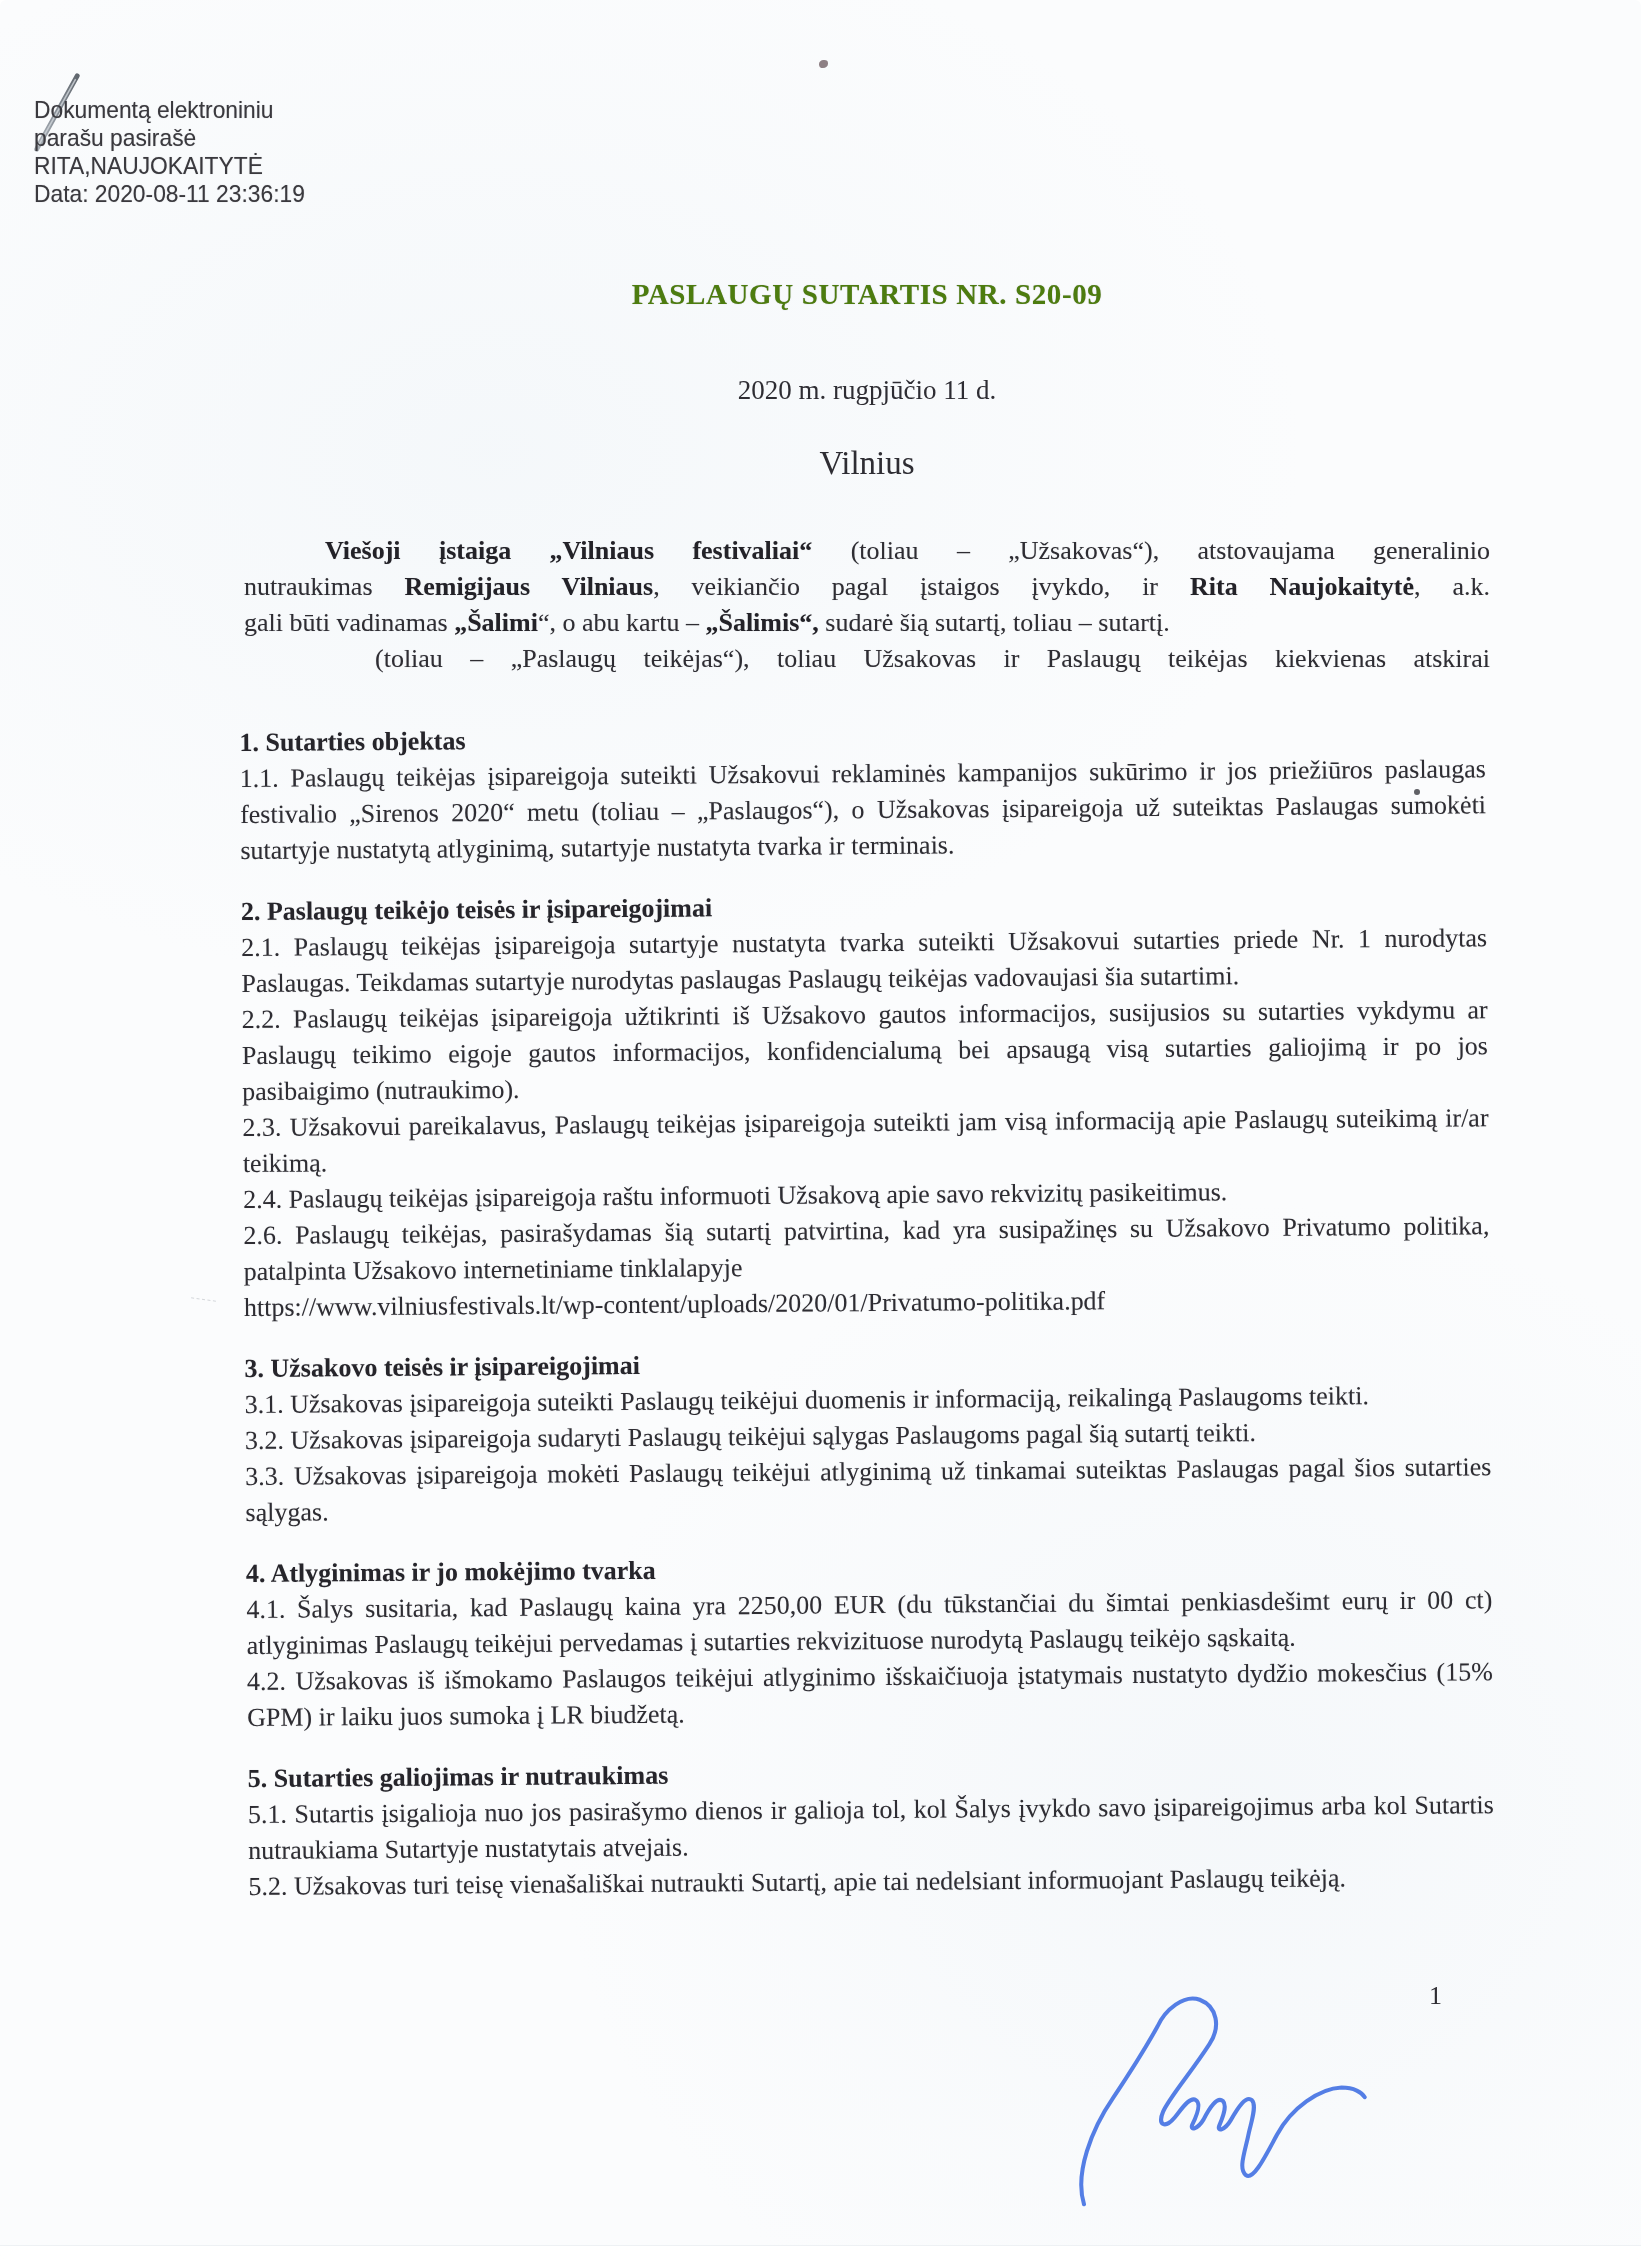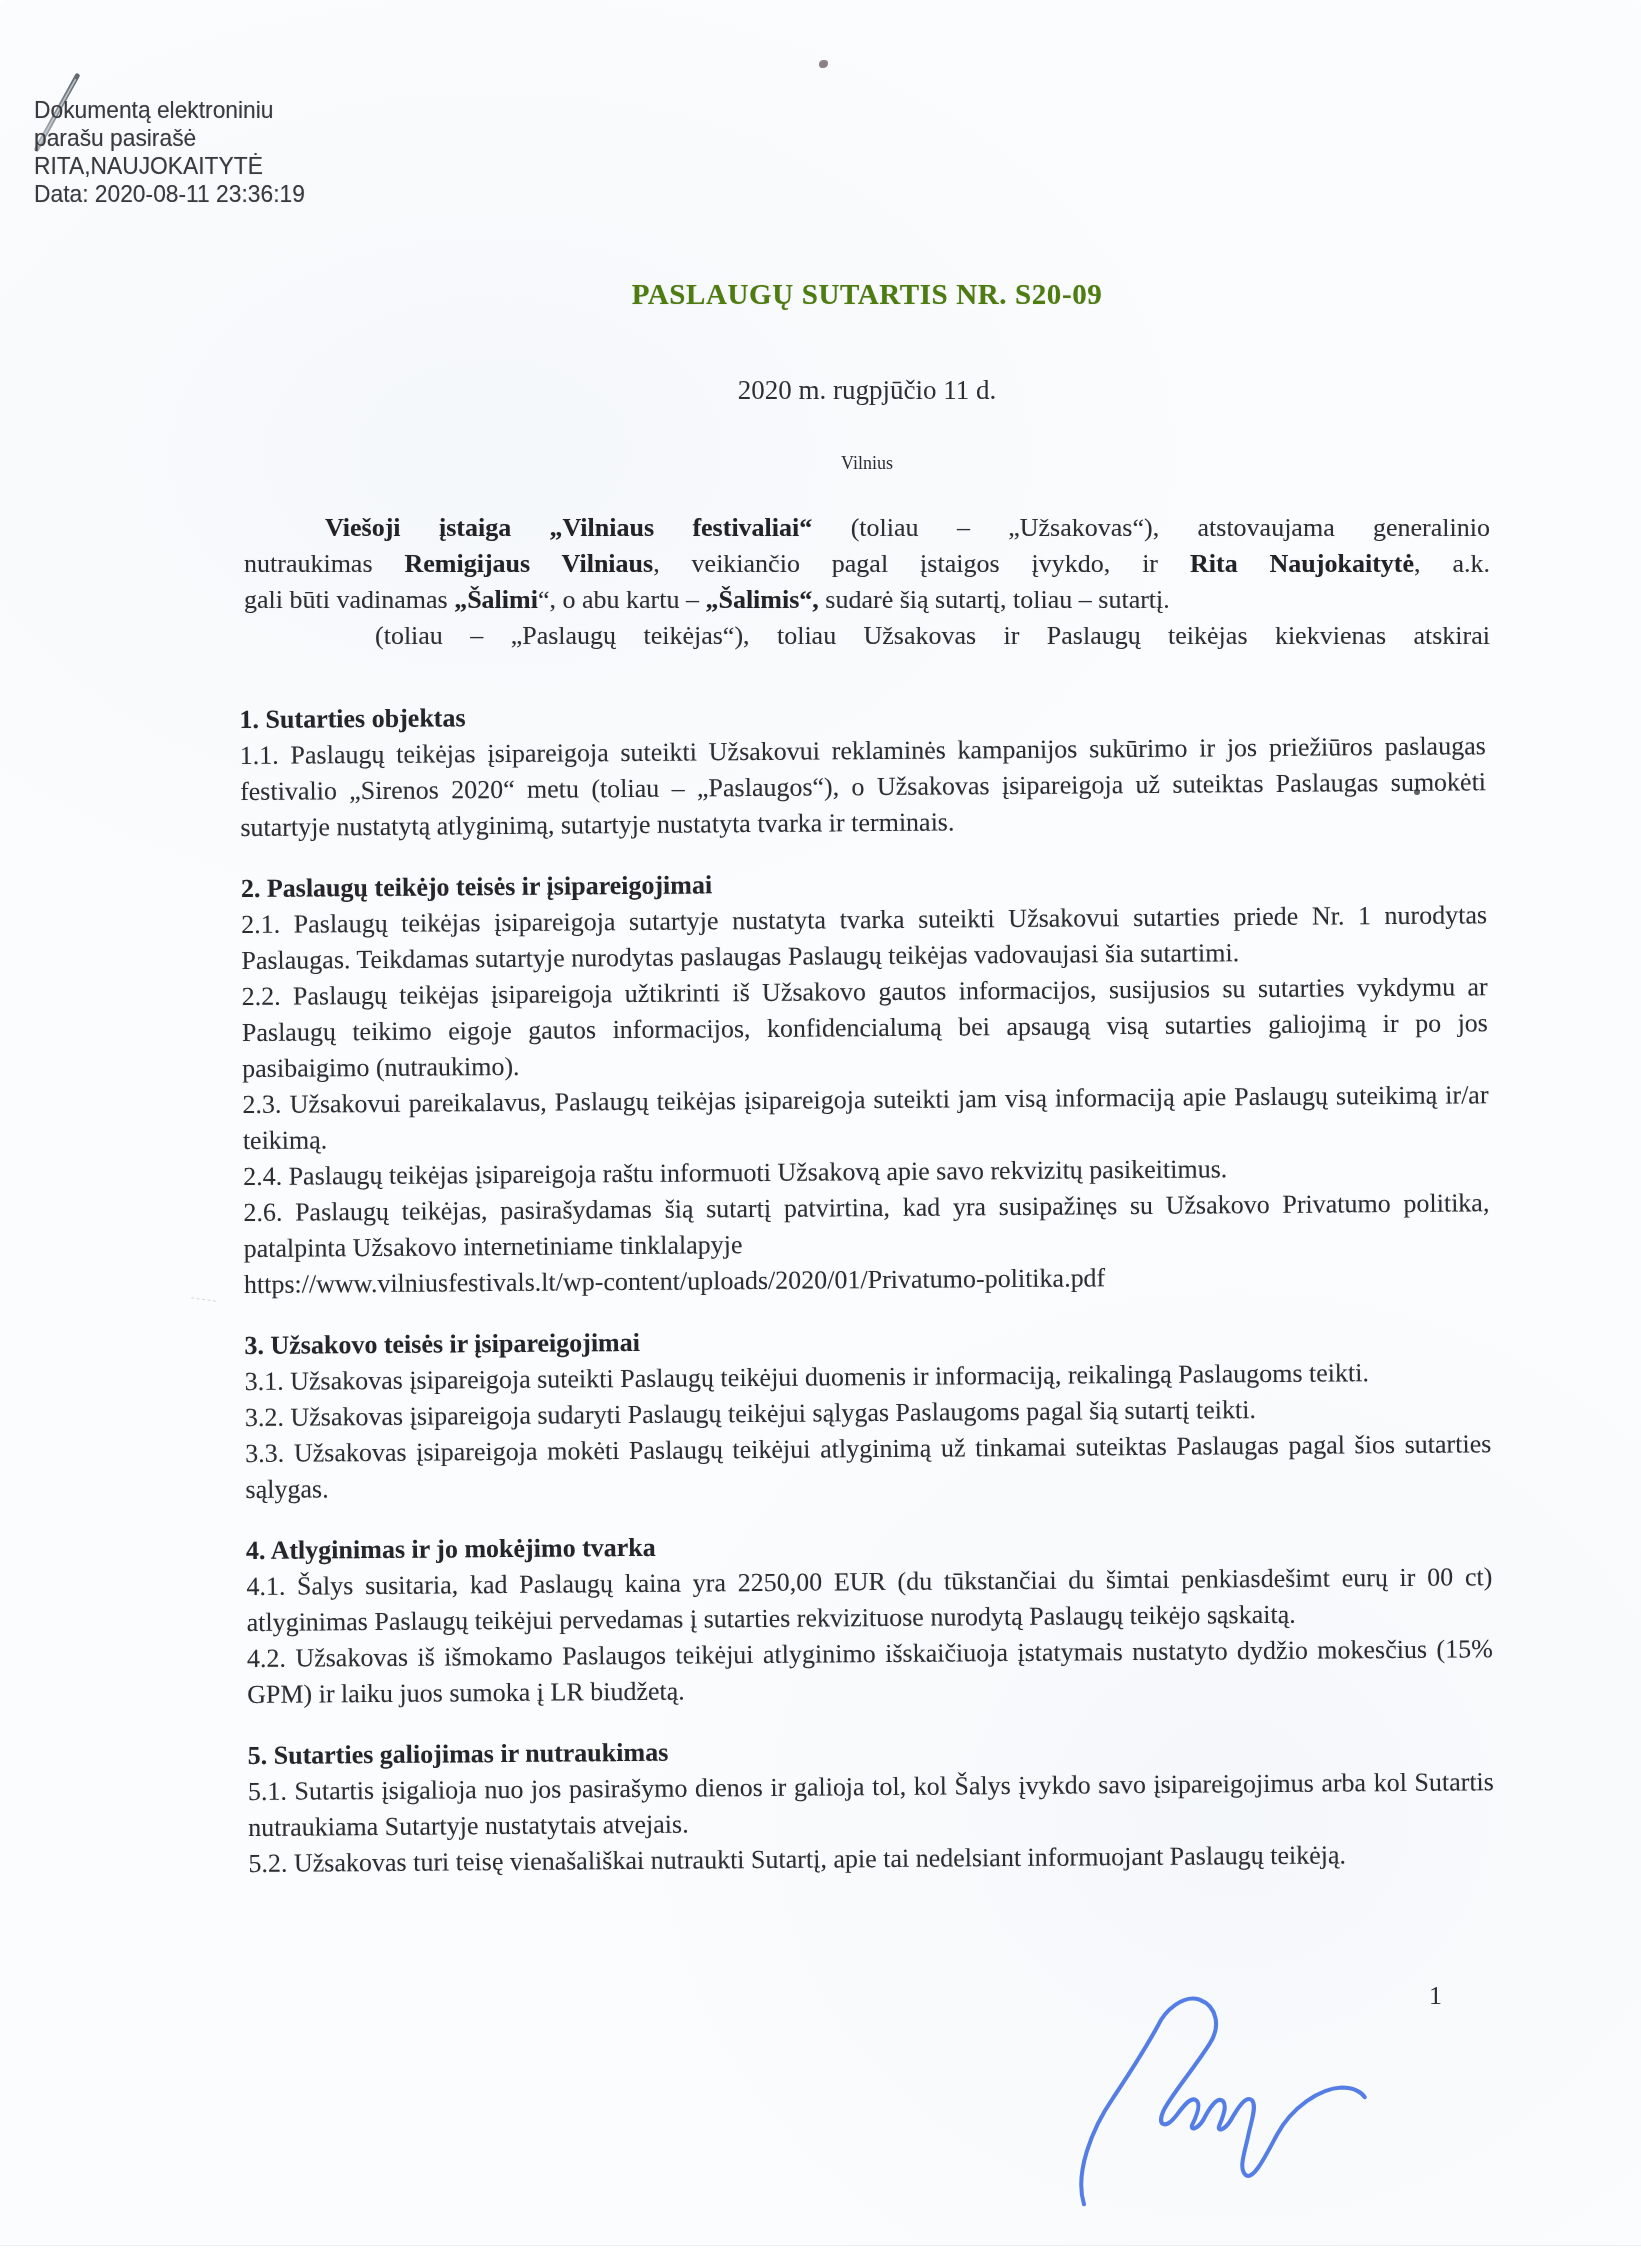--- a/index.html
+++ b/index.html
@@ -30,24 +30,24 @@
   .speck { position:absolute; left:819px; top:60px; width:8.7px; height:7.7px;
     background:#7a6a6e; border-radius:55% 45% 60% 50%; opacity:.85; }
   .dot-artifact { position:absolute; left:1414px; top:789px; width:5.8px; height:5.8px;
     background:#3a3a40; border-radius:50%; opacity:.8; }
   .dash-artifact { position:absolute; left:191px; top:1299px; width:25px; height:0;
     border-top:1.9px dashed #c3c7cc; transform:rotate(8deg); opacity:.7; }
 
   .content { position:absolute; left:244px; top:277px; width:1246px; }
   .doc-title { text-align:center; font-weight:bold; font-size:29px; line-height:35px; letter-spacing:0.6px; color:#4d7c0f; text-shadow:0 0 1px rgba(38,37,43,.3); }
   .doc-date  { text-align:center; font-size:27px; line-height:36px; margin-top:60px; }
-  .doc-city  { text-align:center; font-size:18px; line-height:36px; margin-top:37px; }
+  .doc-city  { text-align:center; font-size:33px; line-height:36px; margin-top:37px; }
 
   .bodytext { font-size:26px; text-shadow:0 0 1px rgba(46,45,51,.22); }
-  .intro { margin-top:29px; }
+  .intro { margin-top:52px; }
   .intro .line { line-height:36px; text-align:justify; text-align-last:justify; }
   .intro .line.last { text-align-last:left; }
   .intro .line b { color:#232228; }
 
   .sections-wrap { margin-top:48px; transform:rotate(-0.45deg); transform-origin:0 50%; }
   .section { margin-top:25px; }
   .section:first-child { margin-top:0; }
   .section-heading { font-weight:bold; font-size:26px; line-height:36px; color:#26252b; }
   .section .para { line-height:36px; text-align:justify; }
   .section .para.url { text-align:left; word-break:break-all; }

